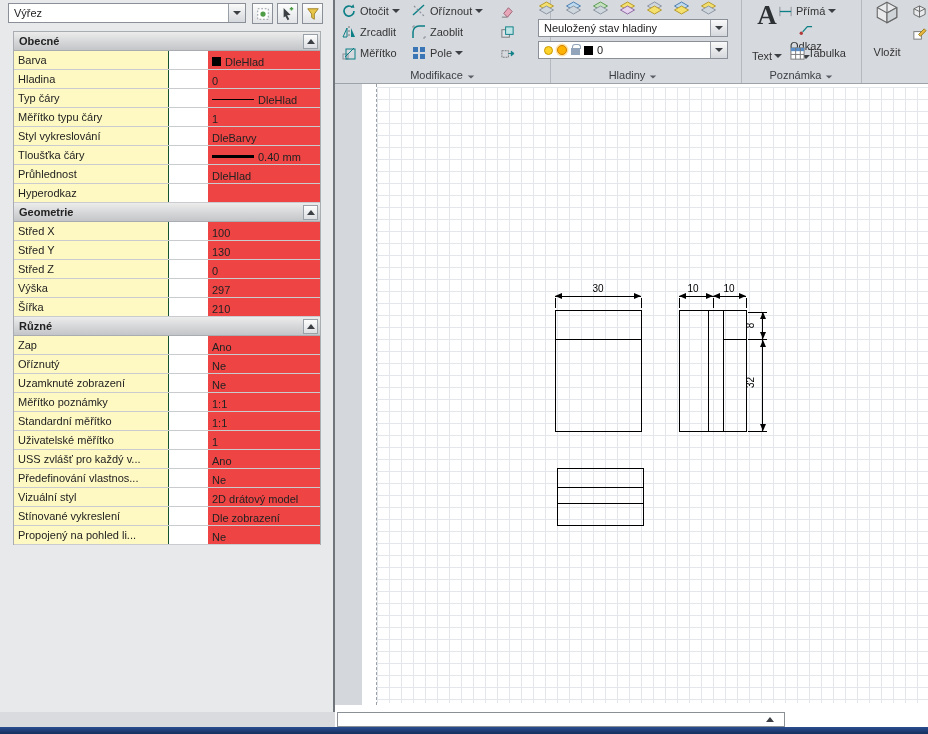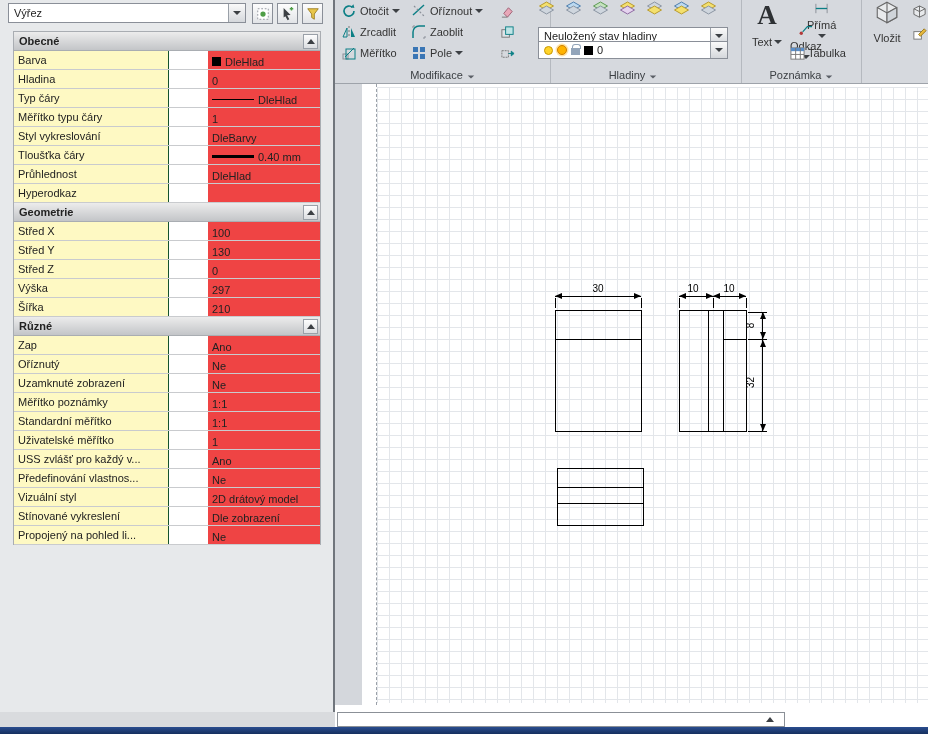--- a/index.html
+++ b/index.html
@@ -46,21 +46,21 @@
   .rpanel { position:absolute; top:0; height:84px; border-right:1px solid #b5b9bf; }
   .rpanel-label { position:absolute; left:0; right:0; bottom:0; height:17px; text-align:center;
                   color:#3c4044; padding-top:2px; }
   .rpanel-label .tri-down { border-top-color:#5a5f66; margin-left:4px; transform:scale(.8); }
   .rbtn { position:absolute; height:20px; display:flex; align-items:center; gap:3px; color:#333;
           white-space:nowrap; }
   .rbtn svg, .sbtn svg { flex:none; }
   .sbtn { position:absolute; width:18px; height:18px; display:flex; align-items:center; justify-content:center; }
   .bigbtn { position:absolute; top:0; height:64px; display:flex; flex-direction:column;
             align-items:center; justify-content:flex-start; color:#333; }
-  .bigbtn .blab { margin-top:6px; display:flex; align-items:center; gap:2px; }
+  .bigbtn .blab { margin-top:20px; display:flex; align-items:center; gap:2px; }
   .bigA { font-family:"Liberation Serif", serif; font-weight:bold; font-size:27px; color:#2e3134; line-height:30px; }
   .lc-bulb { width:9px; height:9px; border-radius:50%; background:#ffd42a; border:1px solid #c99700; flex:none; }
   .lc-sun { width:10px; height:10px; border-radius:50%; background:#ffb300; border:1px solid #cf7f00;
             box-shadow:0 0 0 1.5px rgba(255,179,0,.35); flex:none; }
   .lc-lock { width:9px; height:7px; background:#93a5ba; position:relative; margin-top:3px; flex:none; }
   .lc-lock::before { content:""; position:absolute; top:-4px; left:1px; width:7px; height:4px;
                      border:1.5px solid #93a5ba; border-bottom:none; border-radius:3px 3px 0 0; }
   .lc-swatch { width:9px; height:9px; background:#000; flex:none; }
   .chip { position:absolute; top:1px; width:18px; height:15px; }
 
@@ -193,21 +193,21 @@
           </svg></span>
       <span class="chip" style="left:148px;"><svg width="17" height="14" viewBox="0 0 16 14">
             <path d="M1 5 8 1l7 4-7 4z" fill="#bcd9f0" stroke="#4f7fae"></path>
             <path d="M1 9 8 5l7 4-7 4z" fill="#f4e06d" stroke="#b99b2e"></path>
           </svg></span>
       <span class="chip" style="left:175px;"><svg width="17" height="14" viewBox="0 0 16 14">
             <path d="M1 5 8 1l7 4-7 4z" fill="#f4e06d" stroke="#b99b2e"></path>
             <path d="M1 9 8 5l7 4-7 4z" fill="#cfd6de" stroke="#8c96a3"></path>
           </svg></span>
 
-      <div class="combo" style="position:absolute;left:13px;top:19px;width:190px;height:18px;margin-top:8px;">
+      <div class="combo" style="position:absolute;left:13px;top:19px;width:190px;height:18px;">
         <span>Neuložený stav hladiny</span>
         <span class="dbtn">
             <i class="tri-down"></i>
           </span>
       </div>
       <div class="combo" style="position:absolute;left:13px;top:41px;width:190px;height:18px;gap:4px;">
         <span class="lc-bulb"></span>
         <span class="lc-sun"></span>
         <span class="lc-lock"></span>
         <span class="lc-swatch"></span>
@@ -222,21 +222,21 @@
     </div>
 
     <div class="rpanel" style="left:407px;width:120px;">
       <div class="bigbtn" style="left:6px;width:38px;">
         <span class="bigA">A</span>
         <span class="blab">
             <span>Text</span>
             <i class="tri-down"></i>
           </span>
       </div>
-      <div class="rbtn" style="left:65px;top:1px;flex-direction:column;">
+      <div class="rbtn" style="left:36px;top:1px;">
         <svg width="15" height="15" viewBox="0 0 16 16">
             <line x1="2" y1="3" x2="2" y2="13" stroke="#8a8f98"></line>
             <line x1="14" y1="3" x2="14" y2="13" stroke="#8a8f98"></line>
             <line x1="2" y1="8" x2="14" y2="8" stroke="#0b7f85" stroke-width="1.4"></line>
           </svg>
         <span>Přímá</span>
         <i class="tri-down"></i>
       </div>
       <div class="rbtn" style="left:48px;top:22px;flex-direction:column;">
         <svg width="15" height="15" viewBox="0 0 16 16">

